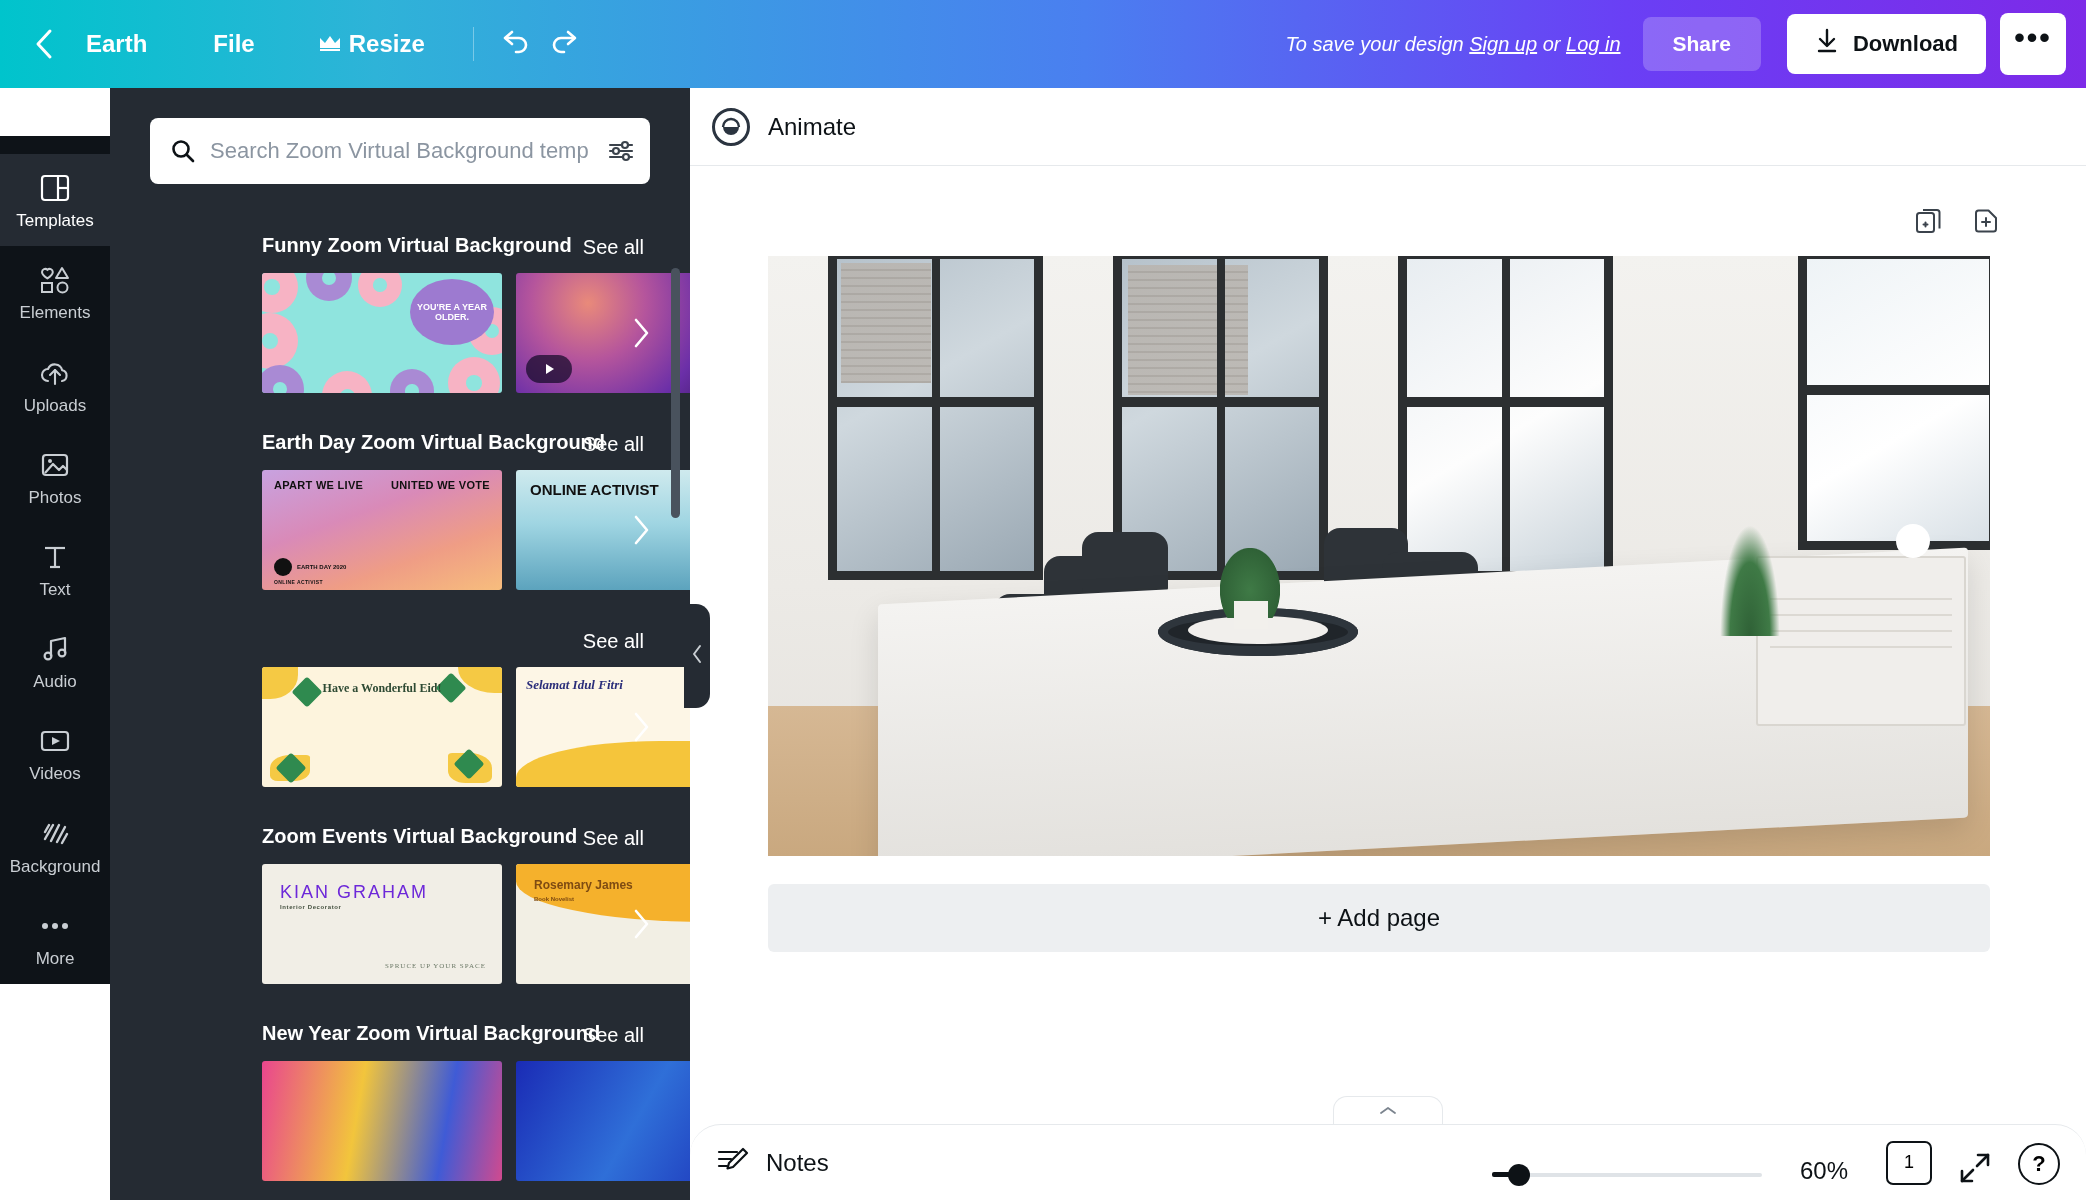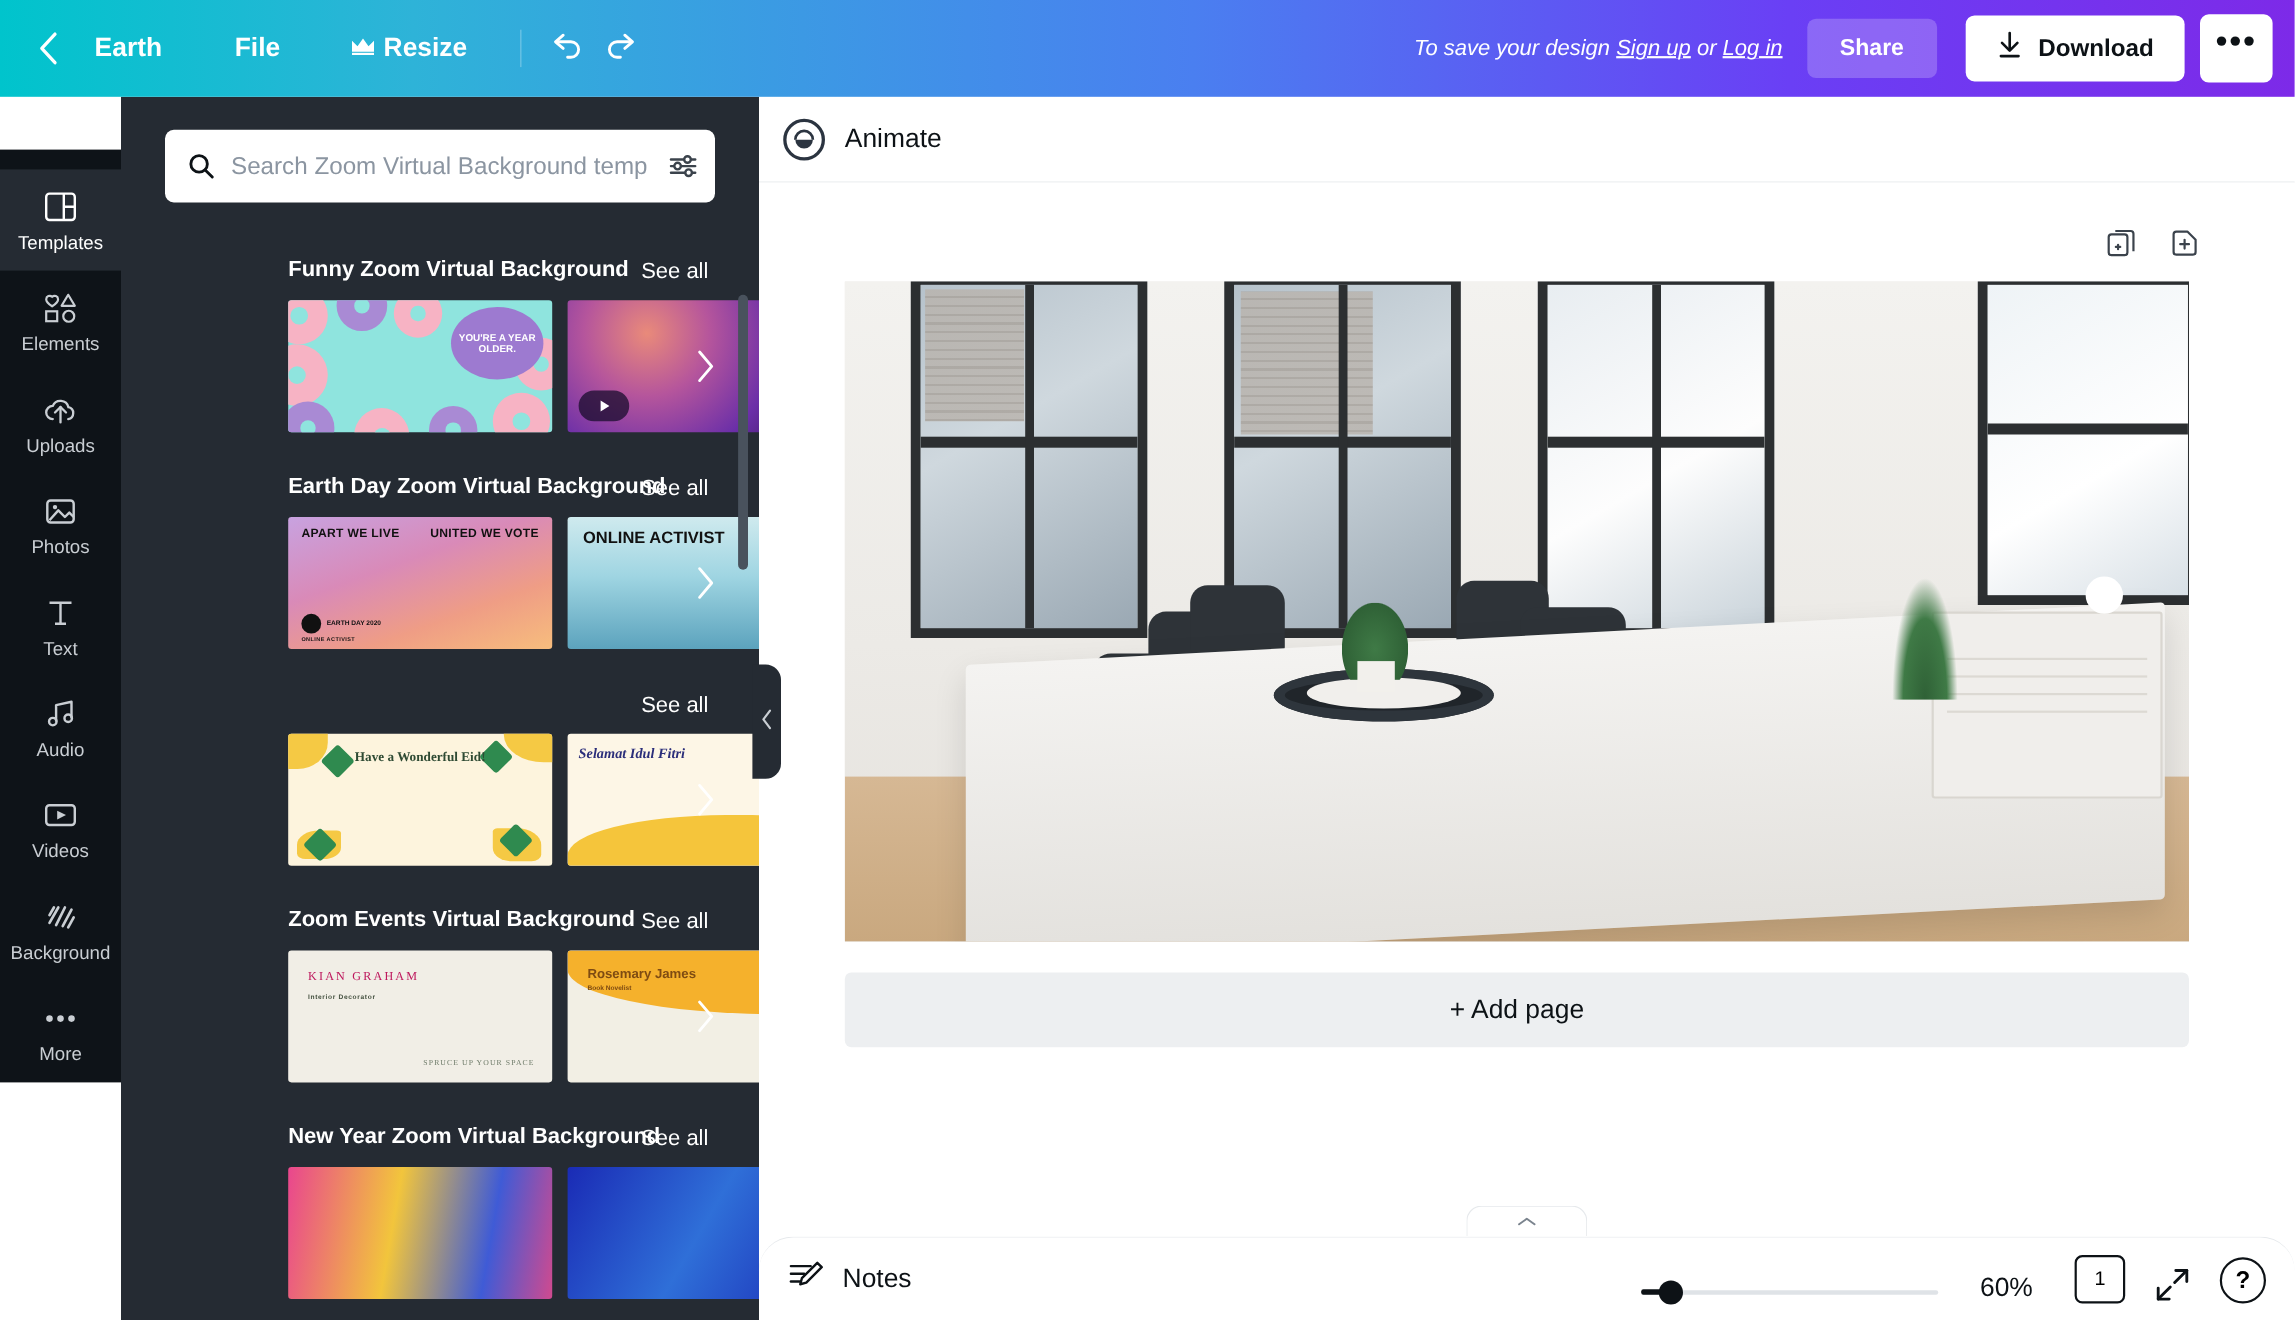--- a/index.html
+++ b/index.html
@@ -241,22 +241,22 @@
   }
   .t-eid2 .sel {
     position: absolute; left: 10px; top: 10px;
     font-family: "Liberation Serif", serif; font-style: italic;
     font-size: 13px; font-weight: 700; color: #2b2e7a; line-height: 1.2;
   }
 
   .t-kian { background: #f1eee6; position: relative; }
   .t-kian .nm {
     position: absolute; left: 18px; top: 18px;
-    font-family: Liberation Serif, serif;
-    font-size: 11px; letter-spacing: 2px; color: #be185d;
+    font-family: Liberation Sans, sans-serif;
+    font-size: 18px; letter-spacing: 2px; color: #6d28d9;
   }
   .t-kian .rl { position: absolute; left: 18px; top: 40px; font-size: 6px; font-weight: 700; letter-spacing: .6px; color: #44503f; }
   .t-kian .ft { position: absolute; right: 16px; bottom: 12px; font-family: "Liberation Serif", serif; font-size: 7px; letter-spacing: 1px; color: #6d7a68; text-align: center; line-height: 1.4; }
 
   .t-rose { background: #f2efe4; position: relative; overflow: hidden; }
   .t-rose .band {
     position: absolute; left: 0; right: 0; top: 0; height: 58px;
     background: #f5b12c;
     border-bottom-left-radius: 80% 70%; border-bottom-right-radius: 20% 55%;
   }

